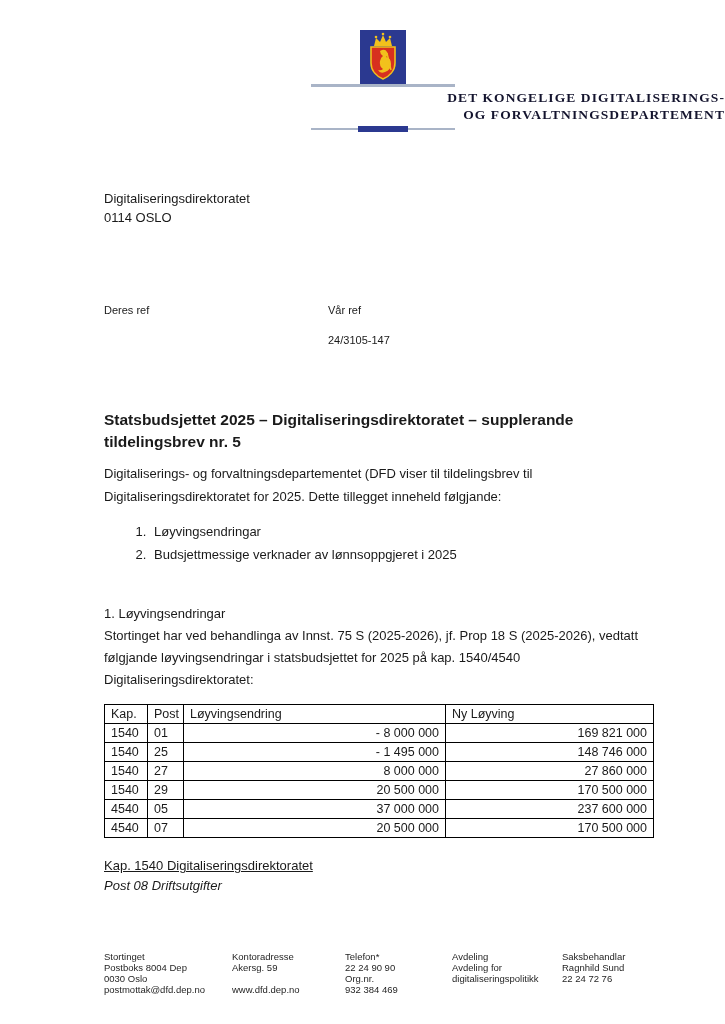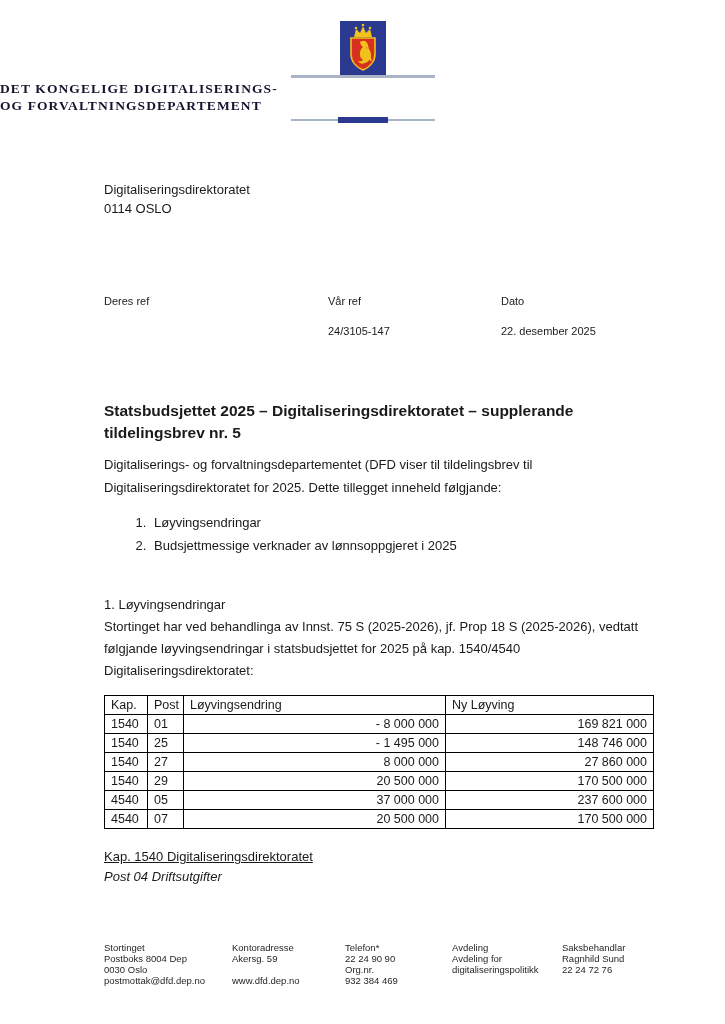--- a/index.html
+++ b/index.html
@@ -6,21 +6,21 @@
   html, body { margin: 0; padding: 0; }
   body {
     width: 725px; height: 1024px;
     background: #ffffff;
     font-family: "Liberation Sans", sans-serif;
     color: #1a1a1a;
     overflow: hidden;
   }
 
   
-  .letterhead { padding-top: 21px; text-align: left; }
+  .letterhead { padding-top: 30px; text-align: right; margin-left: 40px; }
   .crest-wrap { position: relative; width: 144px; margin: 0 auto; height: 57px; }
   .crest-wrap svg { position: relative; z-index: 2; display: block; margin: 0 auto; }
   .bar-top {
     position: absolute; bottom: 0; left: 0; z-index: 1;
     width: 144px; height: 3px; background: #a9b4c7;
   }
   .dept-name {
     font-family: "Liberation Serif", serif;
     font-weight: 700;
     font-size: 13.5px;
@@ -127,24 +127,20 @@
 
   <div class="refs">
     <div>
       <div class="ref-label">Deres ref</div>
       <div class="ref-value"></div>
     </div>
     <div>
       <div class="ref-label">Vår ref</div>
       <div class="ref-value">24/3105-147</div>
     </div>
-    <div>
-      <div class="ref-label">Dato</div>
-      <div class="ref-value">22. desember 2025</div>
-    </div>
   </div>
 
   <div class="subject">Statsbudsjettet 2025 – Digitaliseringsdirektoratet – supplerande tildelingsbrev nr. 5</div>
 
   <div class="intro">Digitaliserings- og forvaltningsdepartementet (DFD viser til tildelingsbrev til Digitaliseringsdirektoratet for 2025. Dette tillegget inneheld følgjande:</div>
 
   <ol class="item-list">
     <li>Løyvingsendringar</li>
     <li>Budsjettmessige verknader av lønnsoppgjeret i 2025</li>
   </ol>
@@ -204,21 +200,21 @@
         <td>4540</td>
         <td>07</td>
         <td class="num">20 500 000</td>
         <td class="num">170 500 000</td>
       </tr>
     </tbody>
   </table>
 
   <div class="subsection">
     <div class="underlined">Kap. 1540 Digitaliseringsdirektoratet</div>
-    <div class="italic">Post 04 Driftsutgifter</div>
+    <div class="italic">Post 08 Driftsutgifter</div>
   </div>
 
   <div class="footer">
     <div>
       <div class="f-line">Stortinget</div>
       <div class="f-line">Postboks 8004 Dep</div>
       <div class="f-line">0030 Oslo</div>
       <div class="f-line">postmottak@dfd.dep.no</div>
     </div>
     <div>

